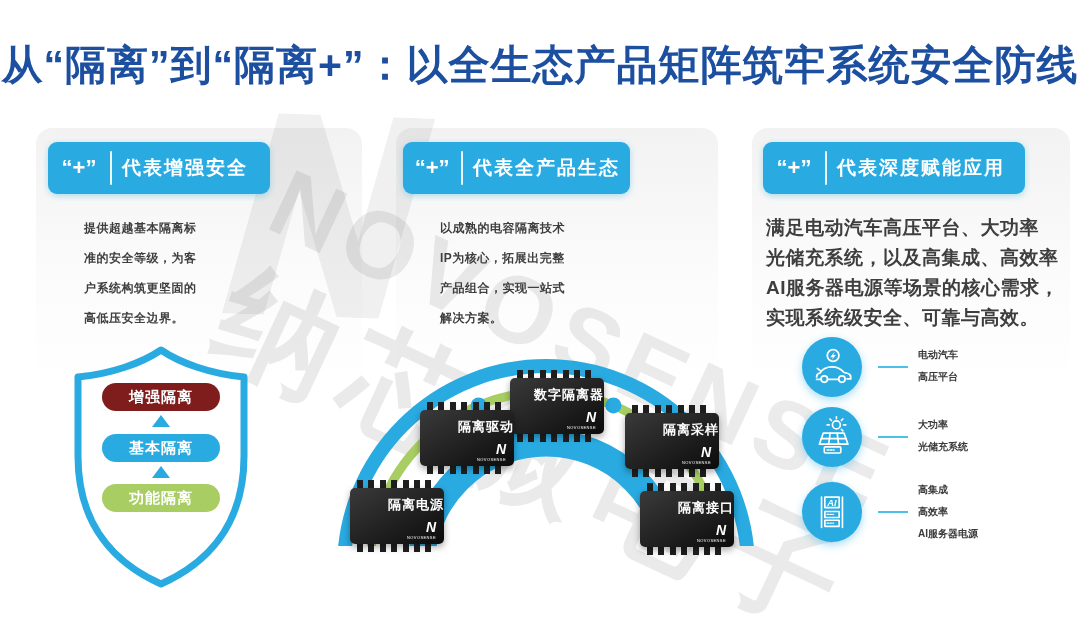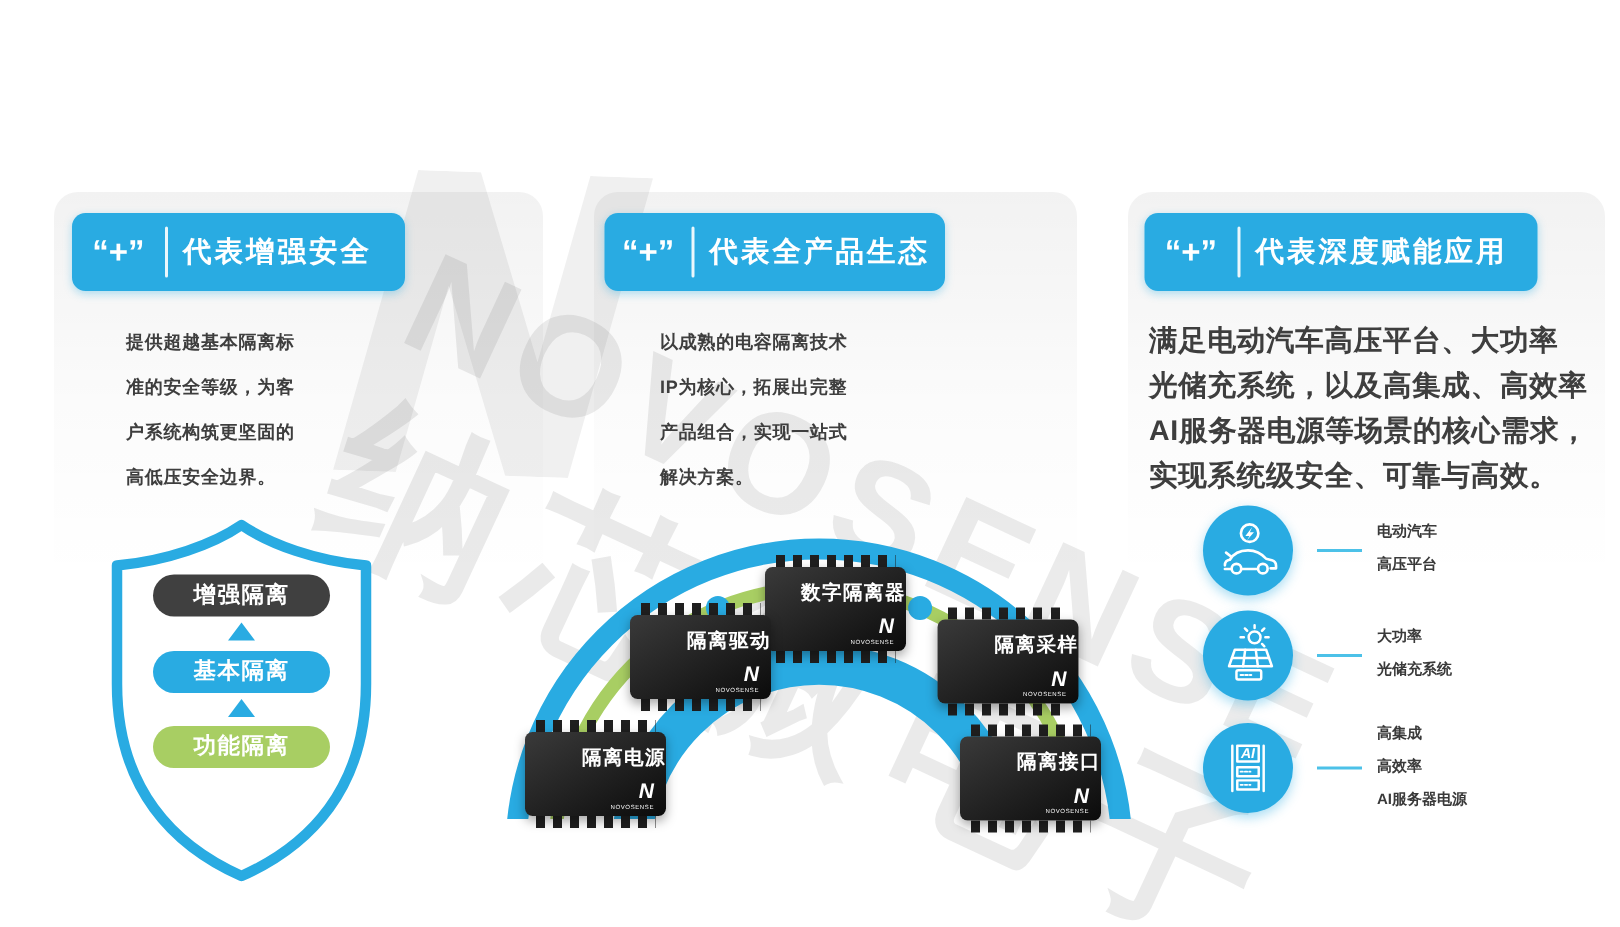--- a/index.html
+++ b/index.html
@@ -40,21 +40,21 @@
   .body-text span{display:block;white-space:nowrap;}
   .body1{left:84px;}
   .body2{left:440px;}
   .body3{left:766px;font-size:19px;}
 
   
   .shield{position:absolute;left:66px;top:336px;width:190px;height:258px;z-index:2;}
   .shield svg{position:absolute;left:0;top:0;}
   .pill{position:absolute;left:36px;width:118px;height:28px;border-radius:14px;text-align:center;
         line-height:28px;color:#fff;font-size:15px;font-weight:bold;letter-spacing:1px;white-space:nowrap;}
-  .pill-enhanced{top:47px;background:#404040;font-family:Liberation Serif, serif;}
+  .pill-enhanced{top:47px;background:#7f1d1d;font-family:Liberation Serif, serif;}
   .pill-basic{top:98px;background:#29abe2;}
   .pill-functional{top:148px;background:#a8ce63;}
   .up-arrow{position:absolute;left:86px;width:0;height:0;
             border-left:9px solid transparent;border-right:9px solid transparent;
             border-bottom:12px solid #29abe2;}
   .arrow1{top:79px;}
   .arrow2{top:130px;}
 
   
   .arch{position:absolute;left:328px;top:356px;width:436px;height:212px;z-index:2;}
@@ -95,20 +95,21 @@
   <div class="wm-letter">
     <svg width="160" height="200" viewBox="0 0 150 190">
       <polygon points="0,190 40,190 40,72 110,190 150,190 150,0 110,0 110,118 40,0 0,0" fill="rgba(60,60,60,0.075)"></polygon>
     </svg>
   </div>
   <div class="wm-text">
     <div class="wm-latin">NOVOSENSE</div>
     <div class="wm-cn">纳芯微电子</div>
   </div>
 
+  <div class="title">从“隔离”到“隔离+”：以全生态产品矩阵筑牢系统安全防线</div>
 
   <div class="card card1"></div>
   <div class="card card2"></div>
   <div class="card card3"></div>
 
   <div class="badge badge1">
     <span class="plus">“+”</span>
     <span class="divider"></span>
     <span class="btxt">代表增强安全</span>
   </div>

